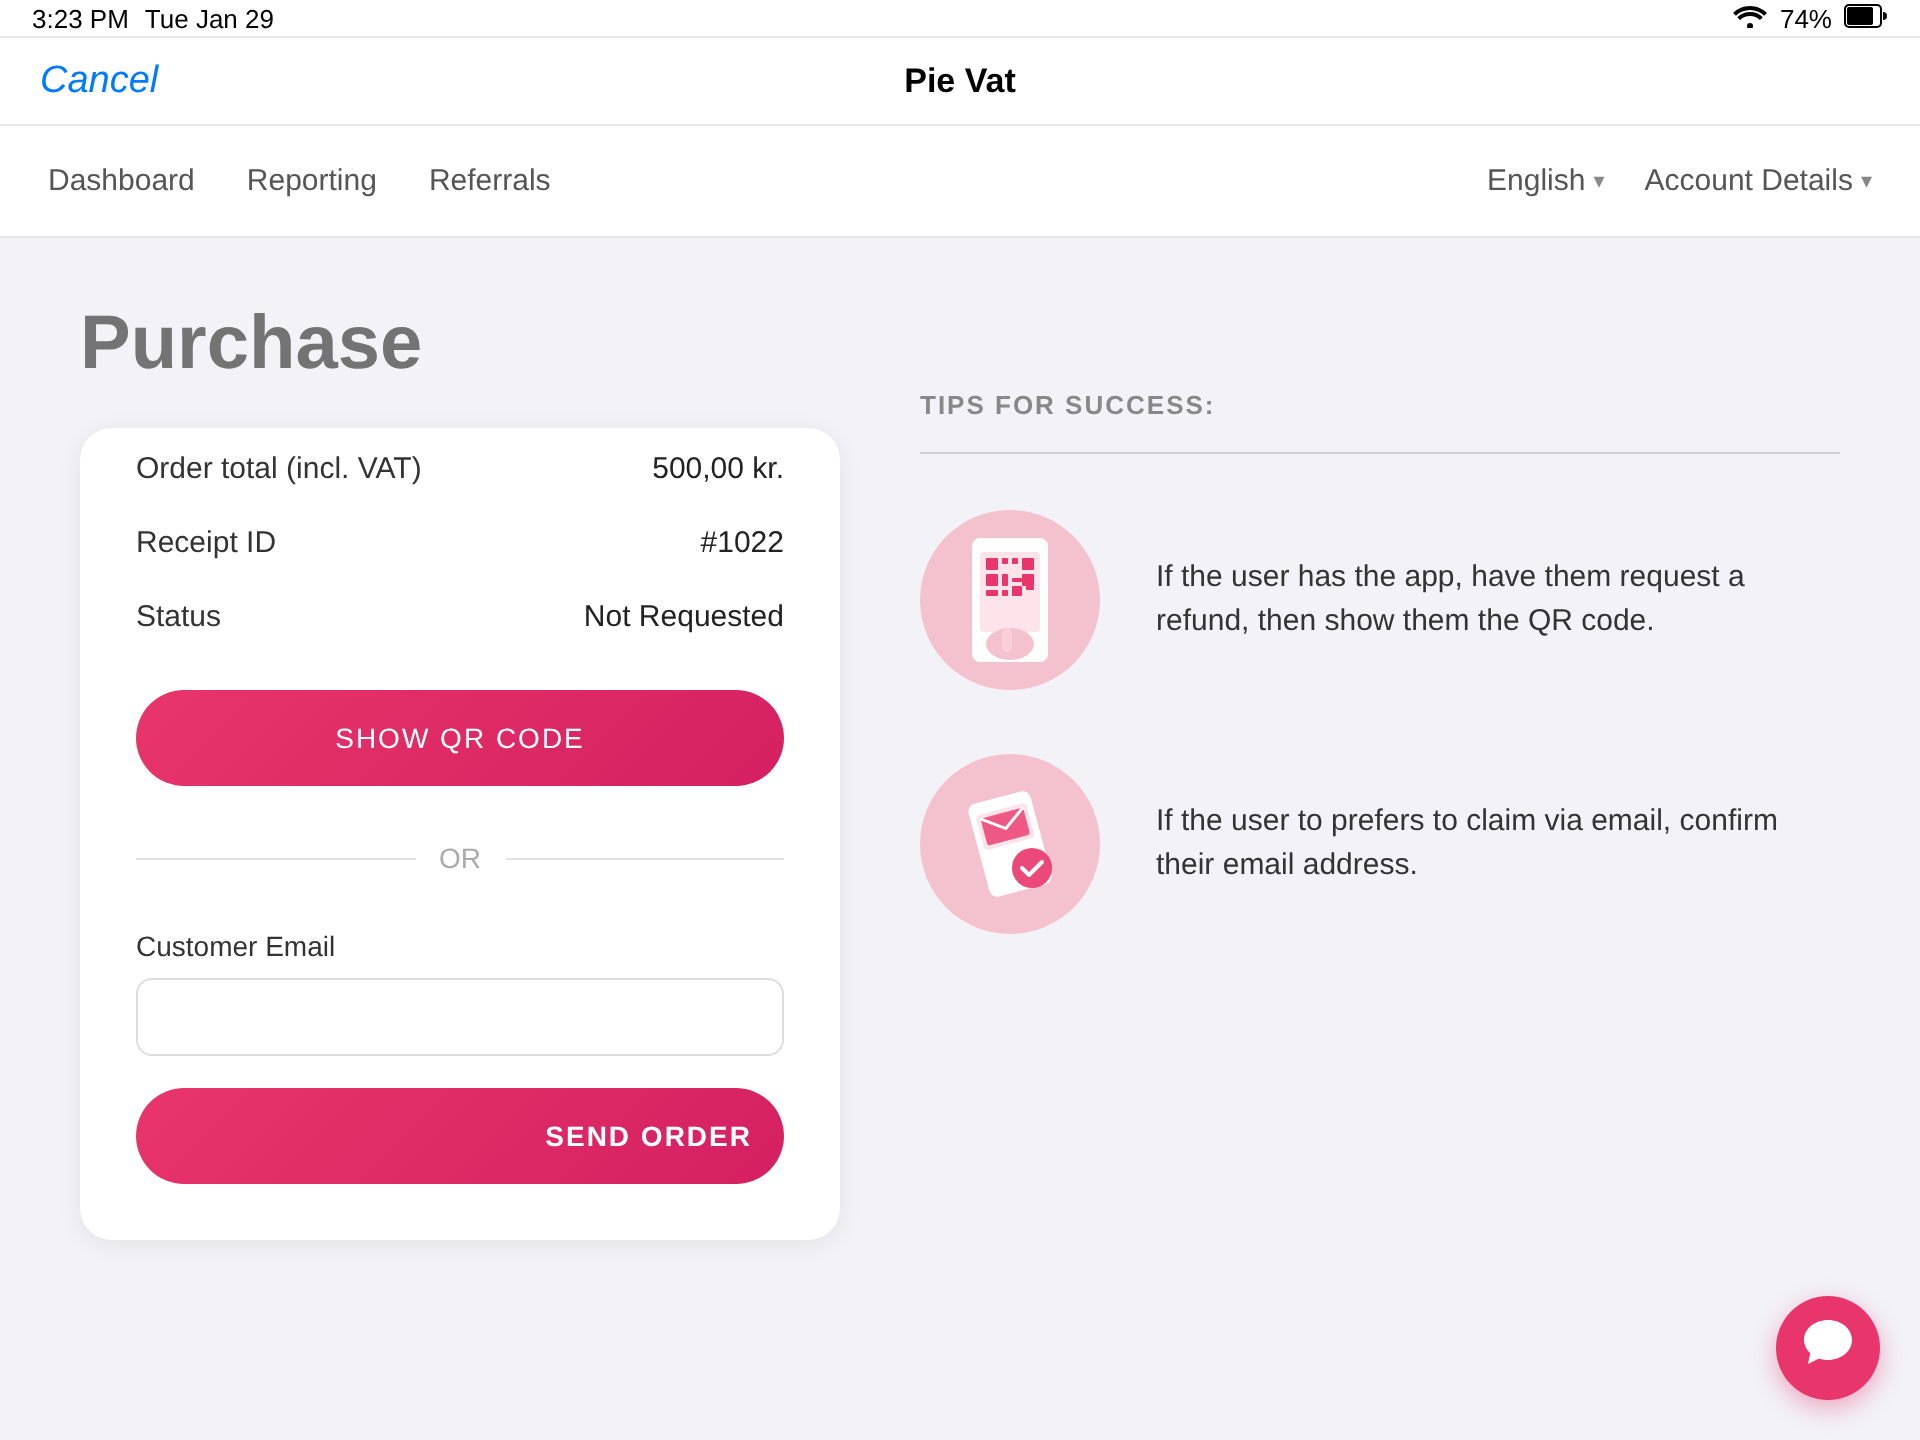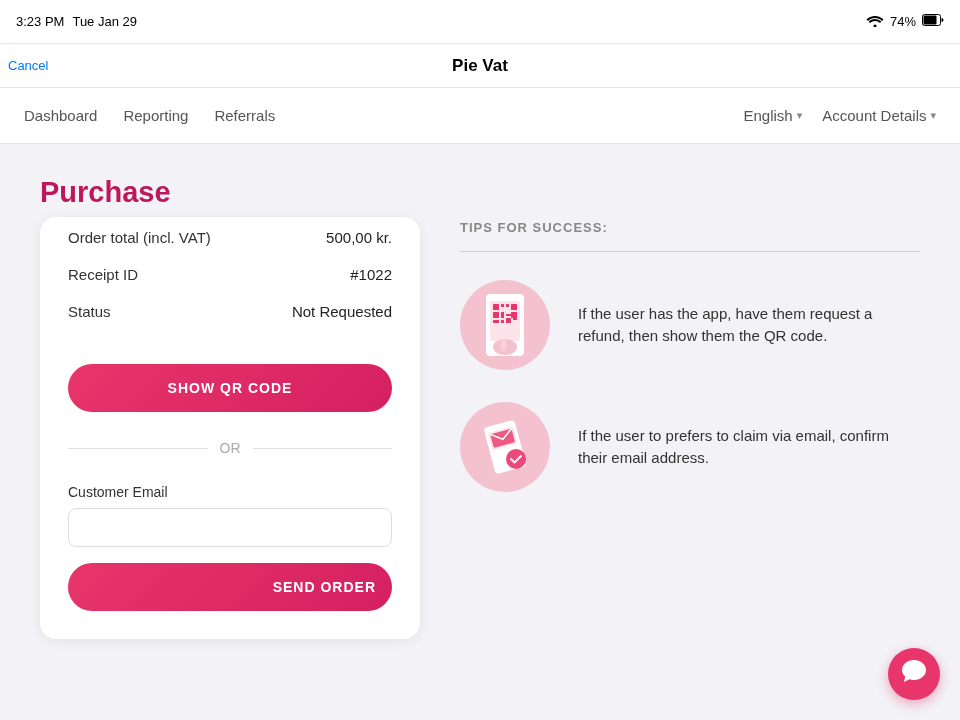--- a/index.html
+++ b/index.html
@@ -8,21 +8,21 @@
       background: #f2f2f7;
       width: 960px;
       height: 720px;
       overflow: hidden;
       position: relative;
     }
 
     
     .status-bar {
       background: #fff;
-      height: 44px;
+      height: 19px;
       display: flex;
       align-items: center;
       justify-content: space-between;
       padding: 0 16px;
       font-size: 13px;
       font-weight: 500;
       border-bottom: 1px solid #e5e5e5;
     }
     .status-bar-left { display: flex; align-items: center; gap: 8px; }
     .status-bar-right { display: flex; align-items: center; gap: 6px; font-size: 13px; }
@@ -32,26 +32,27 @@
       background: #fff;
       height: 44px;
       display: flex;
       align-items: center;
       justify-content: center;
       position: relative;
       border-bottom: 1px solid #e5e5e5;
     }
     .title-bar-cancel {
       position: absolute;
-      left: 8px;
+      left: 20px;
       color: #007aff;
-      font-size: 13px;
+      font-size: 19px;
       cursor: pointer;
       background: none;
       border: none;
+      font-style: italic;
     }
     .title-bar-title {
       font-size: 17px;
       font-weight: 600;
       color: #000;
     }
 
     
     .navbar {
       background: #fff;
@@ -109,24 +110,24 @@
 
     
     .main-content {
       padding: 32px 40px;
       display: flex;
       gap: 40px;
       height: calc(720px - 28px - 44px - 56px);
     }
 
     .page-title {
-      font-size: 29px;
+      font-size: 38px;
       font-weight: 700;
-      color: #be185d;
-      margin-bottom: 8px;
+      color: #737373;
+      margin-bottom: 20px;
     }
 
     
     .left-panel { flex: 0 0 380px; }
 
     .purchase-card {
       background: #fff;
       border-radius: 16px;
       padding: 12px 28px 28px 28px;
       box-shadow: 0 2px 12px rgba(0,0,0,0.07);
@@ -144,24 +145,24 @@
     .order-row .value { color: #222; font-weight: 400; }
 
     .btn-show-qr {
       width: 100%;
       background: linear-gradient(135deg, #e8356b, #d42060);
       color: #fff;
       border: none;
       border-radius: 50px;
       padding: 16px;
       font-size: 14px;
-      font-weight: 700;
+      font-weight: 400;
       letter-spacing: 1px;
       cursor: pointer;
-      margin-top: 24px;
+      margin-top: 8px;
       text-transform: uppercase;
     }
 
     .or-divider {
       display: flex;
       align-items: center;
       gap: 12px;
       margin: 28px 0;
       color: #aaa;
       font-size: 14px;

